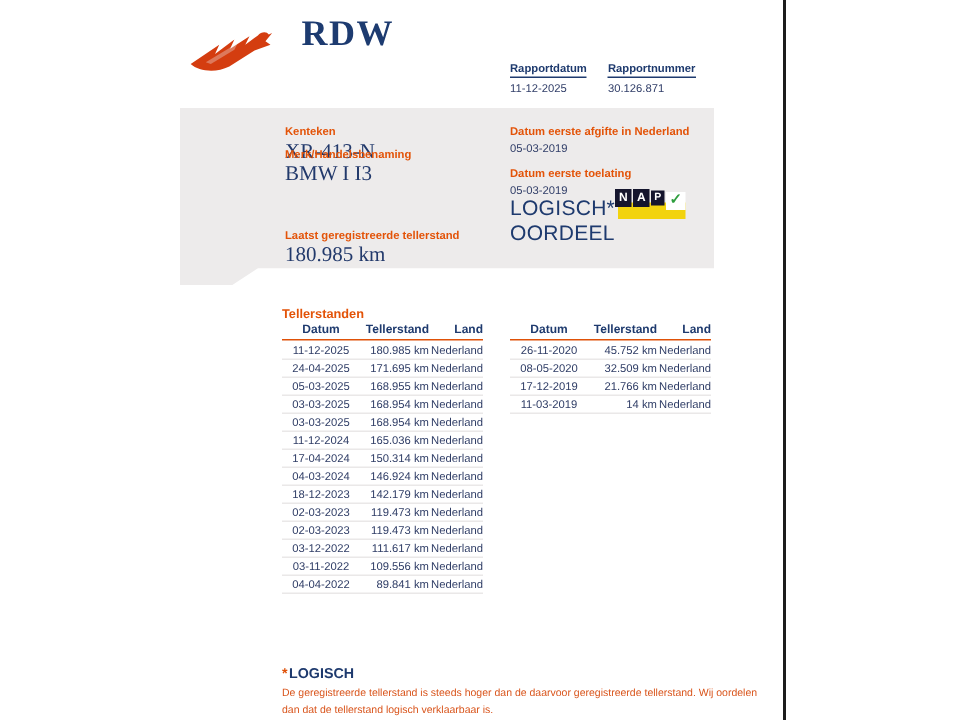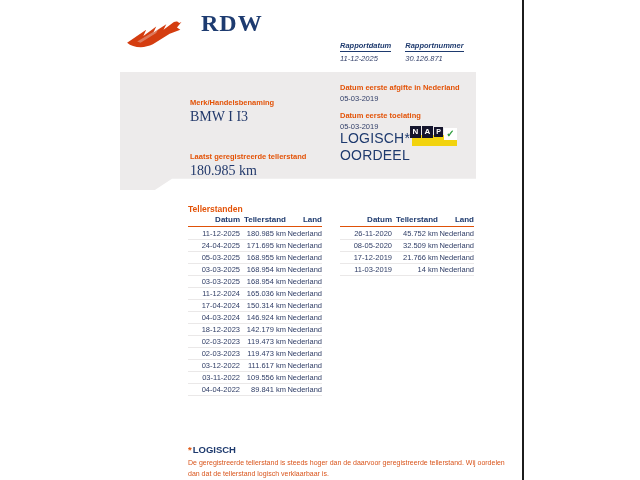--- a/index.html
+++ b/index.html
@@ -7,21 +7,21 @@
         font-family:"Liberation Sans",sans-serif;}
   .edge-line{position:absolute;left:522px;top:0;width:2px;height:480px;background:#1c1c1c;}
 
   
   .logo{position:absolute;left:126px;top:14px;width:56px;height:36px;}
   .wordmark{position:absolute;left:201px;top:10px;font-family:"Liberation Serif",serif;
             font-size:24px;font-weight:600;color:#1d3b70;letter-spacing:1px;}
   .title{position:absolute;left:340px;top:12px;margin:0;font-family:"Liberation Serif",serif;
          font-size:17px;font-weight:700;color:#df5108;}
   .meta{position:absolute;left:340px;top:41px;display:flex;gap:14px;}
-  .meta-col{display:flex;flex-direction:column;font-style:italic;}
+  .meta-col{display:flex;flex-direction:column;}
   .meta-label{font-size:7.5px;font-weight:700;color:#1e3a6e;border-bottom:1px solid #1e3a6e;
               padding-bottom:1px;}
   .meta-value{font-size:7.5px;color:#33406a;margin-top:2px;}
 
   
   .summary-box{position:absolute;left:120px;top:72px;width:356px;height:118px;background:#edebeb;
                clip-path:polygon(0 0,100% 0,100% 90.5%,14.6% 90.5%,9.8% 100%,0 100%);}
   .fld{position:absolute;display:flex;flex-direction:column;}
   .fld-label{font-size:7.5px;font-weight:700;color:#e35308;margin-bottom:2px;}
   .fld-value-lg{font-family:"Liberation Serif",serif;font-size:14px;color:#22396b;}
@@ -48,21 +48,21 @@
   .section-title{position:absolute;left:188px;top:204px;margin:0;font-size:8.5px;font-weight:700;
                  color:#e35308;}
   .ttable{position:absolute;top:215px;width:134px;}
   .ttable.left{left:188px;}
   .ttable.right{left:340px;}
   .thead{display:flex;font-size:8px;font-weight:700;color:#1e3a6e;
          border-bottom:1.5px solid #df5108;padding-bottom:2px;margin-bottom:1px;}
   .trow{display:flex;font-size:7.5px;color:#2f3d66;height:11px;line-height:11px;
         border-bottom:1px solid #eae8e8;}
   .cell{display:inline-block;}
-  .c-datum{width:52px;text-align:right;}
+  .c-datum{width:52px;text-align:center;}
   .c-teller{width:46px;text-align:right;}
   .c-land{flex:1;text-align:right;}
 
   
   .foot-title{position:absolute;left:188px;top:444px;font-size:9.5px;font-weight:800;
               color:#1e3a6e;}
   .foot-ast{color:#df5108;font-weight:700;margin-right:1px;}
   .foot-text{position:absolute;left:188px;top:457px;width:320px;margin:0;font-size:7px;
              line-height:11px;color:#d9551c;}
 </style>
@@ -85,20 +85,24 @@
       <span class="meta-label">Rapportdatum</span>
       <span class="meta-value">11-12-2025</span>
     </div>
     <div class="meta-col">
       <span class="meta-label">Rapportnummer</span>
       <span class="meta-value">30.126.871</span>
     </div>
   </div>
 
   <section class="summary-box">
+    <div class="fld f-kenteken">
+      <span class="fld-label">Kenteken</span>
+      <span class="fld-value-lg">XR-413-N</span>
+    </div>
     <div class="fld f-merk">
       <span class="fld-label">Merk/Handelsbenaming</span>
       <span class="fld-value-lg">BMW I I3</span>
     </div>
     <div class="fld f-teller">
       <span class="fld-label">Laatst geregistreerde tellerstand</span>
       <span class="fld-value-lg">180.985 km</span>
     </div>
     <div class="fld f-afgifte">
       <span class="fld-label">Datum eerste afgifte in Nederland</span>

